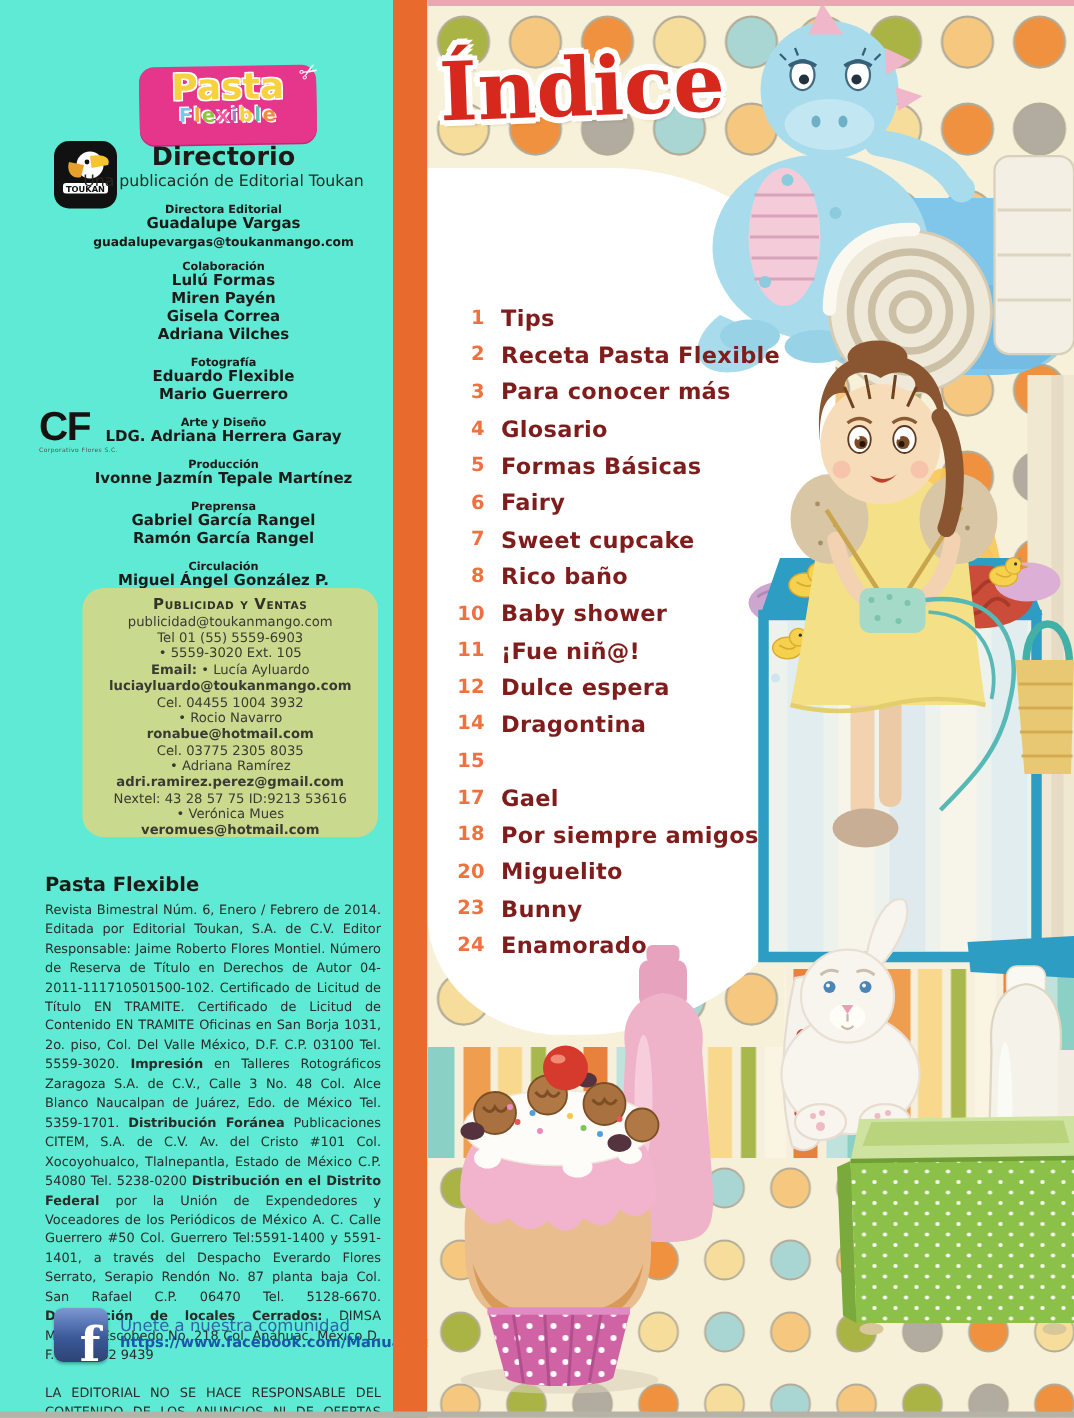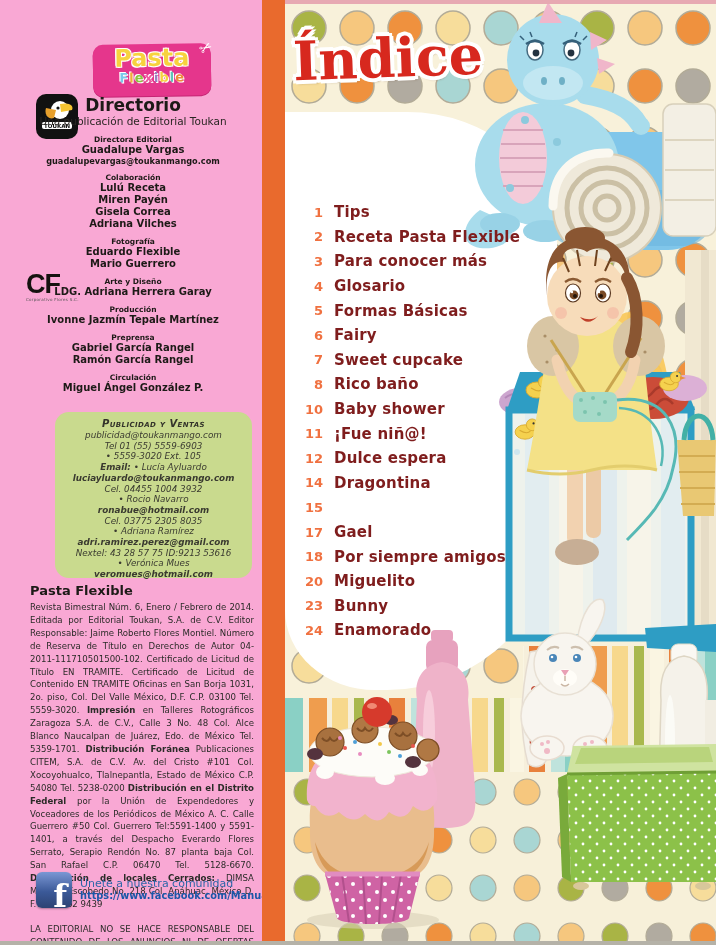--- a/index.html
+++ b/index.html
@@ -1,41 +1,41 @@
 <!DOCTYPE html>
 <html><head>
 <meta charset="utf-8">
 <style>
   html,body{margin:0;padding:0;background:#888;}
   #page{position:relative;width:716px;height:945px;background:#fdf6e3;overflow:hidden;
         font-family:"DejaVu Sans","Liberation Sans",sans-serif;color:#2a2623;}
   #page::after{content:"";position:absolute;left:0;bottom:0;width:100%;height:4px;background:#b5b2a8;z-index:60;}
 
   
-  .leftcol{position:absolute;left:0;top:0;width:262px;height:945px;background:#f9a8d4;}
+  .leftcol{position:absolute;left:0;top:0;width:262px;height:945px;background:#5eead4;}
   .logo{position:absolute;left:93px;top:44px;width:118px;height:52px;background:#e5368c;border-radius:10px;
         transform:rotate(-1deg);text-align:center;box-shadow:0 1px 0 #c52574;}
   .logo .l1{font-weight:bold;font-size:24px;color:#f7d23e;line-height:26px;margin-top:1px;
         text-shadow:1px 1px 0 #fff,-1px 1px 0 #fff,1px -1px 0 #fff,-1px -1px 0 #fff;}
   .logo .l2{font-weight:bold;font-size:13px;line-height:13px;letter-spacing:1px;
         text-shadow:1px 1px 0 #fff,-1px -1px 0 #fff;}
   .logo .scissors{position:absolute;right:-2px;top:-4px;color:#fff;font-size:15px;transform:rotate(-30deg);}
   .toukan{position:absolute;left:36px;top:94px;width:42px;height:45px;background:#111;border-radius:10px;}
   .toukan svg{display:block}
   .cf{position:absolute;left:26px;top:271px;width:80px;text-align:left;}
   .cf .cftxt{font-size:27px;font-weight:bold;letter-spacing:-1px;color:#15120f;line-height:26px;font-family:"Liberation Sans",sans-serif;}
   .cf .cfsub{font-size:4px;color:#555;letter-spacing:.3px;}
-  .dirblock{position:absolute;left:28px;top:96px;width:210px;text-align:center;}
+  .dirblock{position:absolute;left:44px;top:96px;width:210px;text-align:center;}
   .dir-title{font-size:17px;font-weight:bold;line-height:19px;color:#1d1a17;}
   .dir-sub{font-size:10.5px;line-height:13px;color:#2a2623;}
   .dir-label{font-size:7.5px;font-weight:bold;margin-top:7px;line-height:9px;color:#1d1a17;}
   .dir-name{font-size:10px;font-weight:bold;line-height:12px;color:#1d1a17;}
   .dir-name.email{font-size:8.2px;line-height:10px;}
-  .pubbox{position:absolute;left:55px;top:412px;width:197px;height:166px;background:#c9da8e;border-radius:14px;
-          text-align:center;padding-top:6px;box-sizing:border-box;color:#3a3a30;font-style:italic;}
+  .pubbox{position:absolute;left:55px;top:392px;width:197px;height:166px;background:#c9da8e;border-radius:14px;
+          text-align:center;padding-top:6px;box-sizing:border-box;color:#3a3a30;}
   .pub-title{font-size:10px;font-weight:bold;letter-spacing:.4px;line-height:12px;font-variant:small-caps;color:#33332a;}
   .pub-line{font-size:8.8px;line-height:10.7px;}
   .pub-line b{font-weight:bold;}
   .legal-title{position:absolute;left:30px;top:583px;width:223px;text-align:left;font-size:13px;font-weight:bold;color:#1d1a17;}
   .legal{position:absolute;left:30px;top:601px;width:224px;font-size:8.6px;line-height:12.9px;text-align:justify;color:#2b2b28;}
   .legal b{font-weight:bold;}
   .legal .p2{display:block;margin-top:12px;}
   .fb{position:absolute;left:36px;top:872px;width:226px;display:flex;gap:8px;align-items:center;}
   .fbicon{width:36px;height:36px;border-radius:6px;background:linear-gradient(#7b97d4 0%,#3b5998 55%,#2d4373 100%);
           position:relative;flex:0 0 auto;box-shadow:0 1px 2px rgba(0,0,0,.3);}
@@ -87,21 +87,21 @@
     </div>
 
     <div class="dirblock">
       <div class="dir-title">Directorio</div>
       <div class="dir-sub">Una publicación de Editorial Toukan</div>
       <div id="dir-sections">
           <div class="dir-label">Directora Editorial</div>
           <div class="dir-name">Guadalupe Vargas</div>
           <div class="dir-name email">guadalupevargas@toukanmango.com</div>
           <div class="dir-label">Colaboración</div>
-          <div class="dir-name">Lulú Receta</div>
+          <div class="dir-name">Lulú Formas</div>
           <div class="dir-name">Miren Payén</div>
           <div class="dir-name">Gisela Correa</div>
           <div class="dir-name">Adriana Vilches</div>
           <div class="dir-label">Fotografía</div>
           <div class="dir-name">Eduardo Flexible</div>
           <div class="dir-name">Mario Guerrero</div>
           <div class="dir-label">Arte y Diseño</div>
           <div class="dir-name">LDG. Adriana Herrera Garay</div>
           <div class="dir-label">Producción</div>
           <div class="dir-name">Ivonne Jazmín Tepale Martínez</div>

